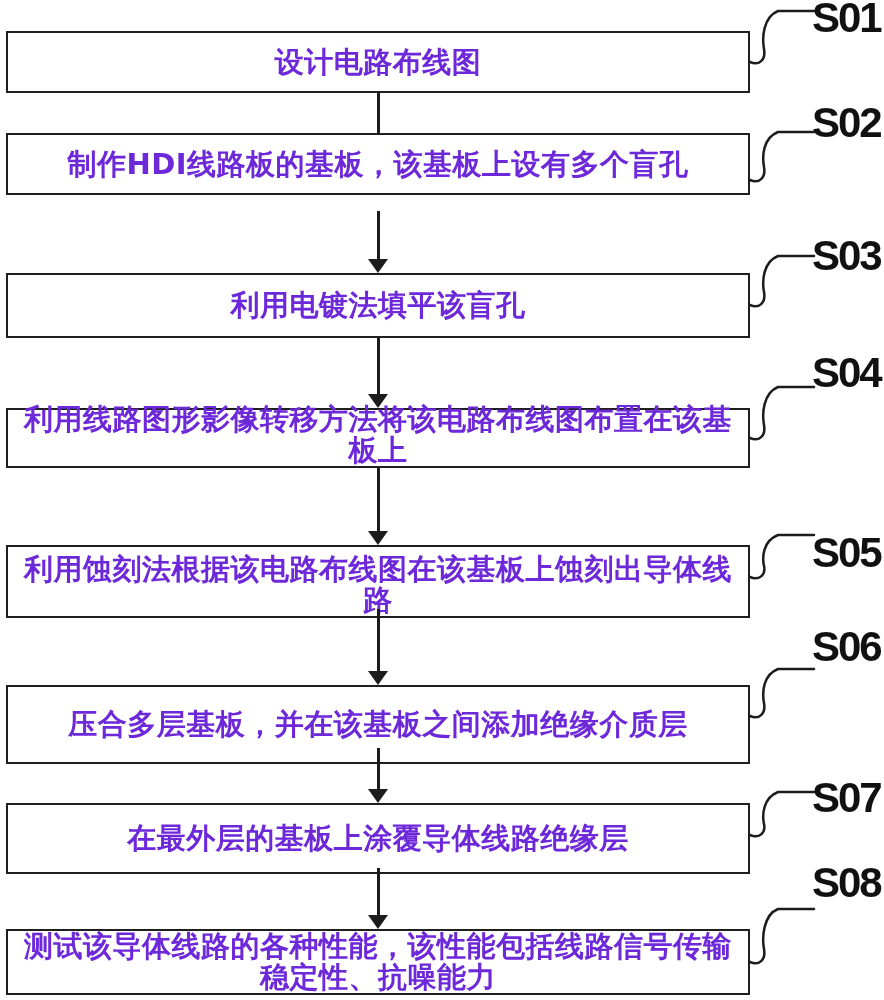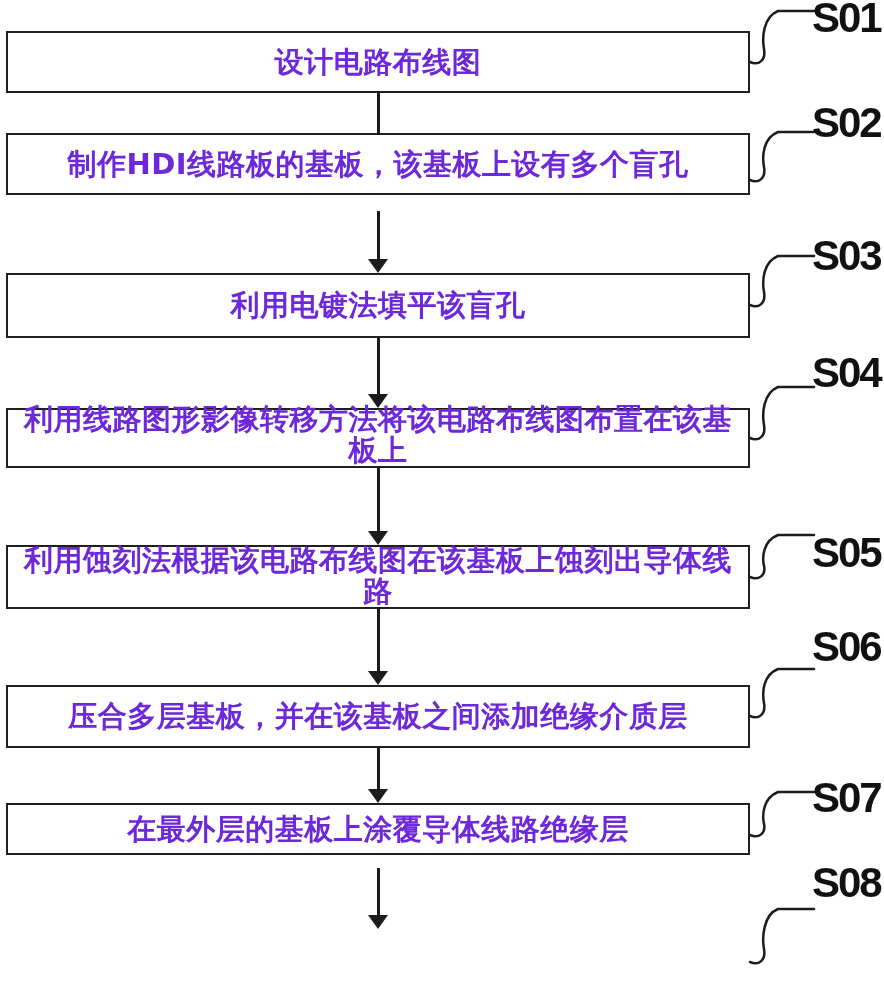--- a/index.html
+++ b/index.html
@@ -128,58 +128,62 @@
   <svg class="conn" style="top:382px;height:62px" viewBox="0 0 64 62">
     <path d="M 0 56 C 9 60 16 54 14 43 C 12 32 13 11 28 5 L 64 5"></path>
   </svg>
   <div class="step-label" style="top:352px">S04</div>
 
   <div class="arrow" style="top:468px;height:77px">
     <div class="shaft" style="height:64px"></div>
     <div class="head"></div>
   </div>
 
-  <div class="box two-line" style="top:545px;height:64px">
+  <div class="box two-line" style="top:545px;height:73px">
     <div class="box-text">利用蚀刻法根据该电路布线图在该基板上蚀刻出导体线
 路</div>
   </div>
   <svg class="conn" style="top:530px;height:53px" viewBox="0 0 64 53">
     <path d="M 0 47 C 9 51 16 45 14 36 C 12 27 13 11 28 5 L 64 5"></path>
   </svg>
   <div class="step-label" style="top:532px">S05</div>
 
   <div class="arrow" style="top:609px;height:76px">
     <div class="shaft" style="height:63px"></div>
     <div class="head"></div>
   </div>
 
-  <div class="box" style="top:685px;height:63px">
+  <div class="box" style="top:685px;height:79px">
     <div class="box-text">压合多层基板，并在该基板之间添加绝缘介质层</div>
   </div>
   <svg class="conn" style="top:664px;height:58px" viewBox="0 0 64 58">
     <path d="M 0 52 C 9 56 16 50 14 39 C 12 28 13 11 28 5 L 64 5"></path>
   </svg>
   <div class="step-label" style="top:626px">S06</div>
 
   <div class="arrow" style="top:748px;height:55px">
     <div class="shaft" style="height:42px"></div>
     <div class="head"></div>
   </div>
 
-  <div class="box" style="top:803px;height:52px">
+  <div class="box" style="top:803px;height:71px">
     <div class="box-text">在最外层的基板上涂覆导体线路绝缘层</div>
   </div>
   <svg class="conn" style="top:787px;height:54px" viewBox="0 0 64 54">
     <path d="M 0 48 C 9 52 16 46 14 37 C 12 28 13 11 28 5 L 64 5"></path>
   </svg>
   <div class="step-label" style="top:777px">S07</div>
 
   <div class="arrow" style="top:868px;height:61px">
     <div class="shaft" style="height:48px"></div>
     <div class="head"></div>
   </div>
 
+  <div class="box two-line" style="top:929px;height:66px">
+    <div class="box-text">测试该导体线路的各种性能，该性能包括线路信号传输
+稳定性、抗噪能力</div>
+  </div>
   <svg class="conn" style="top:904px;height:64px" viewBox="0 0 64 64">
     <path d="M 0 58 C 9 62 16 56 14 45 C 12 34 13 11 28 5 L 64 5"></path>
   </svg>
   <div class="step-label" style="top:862px">S08</div>
 
 </div>
 
 </body></html>

